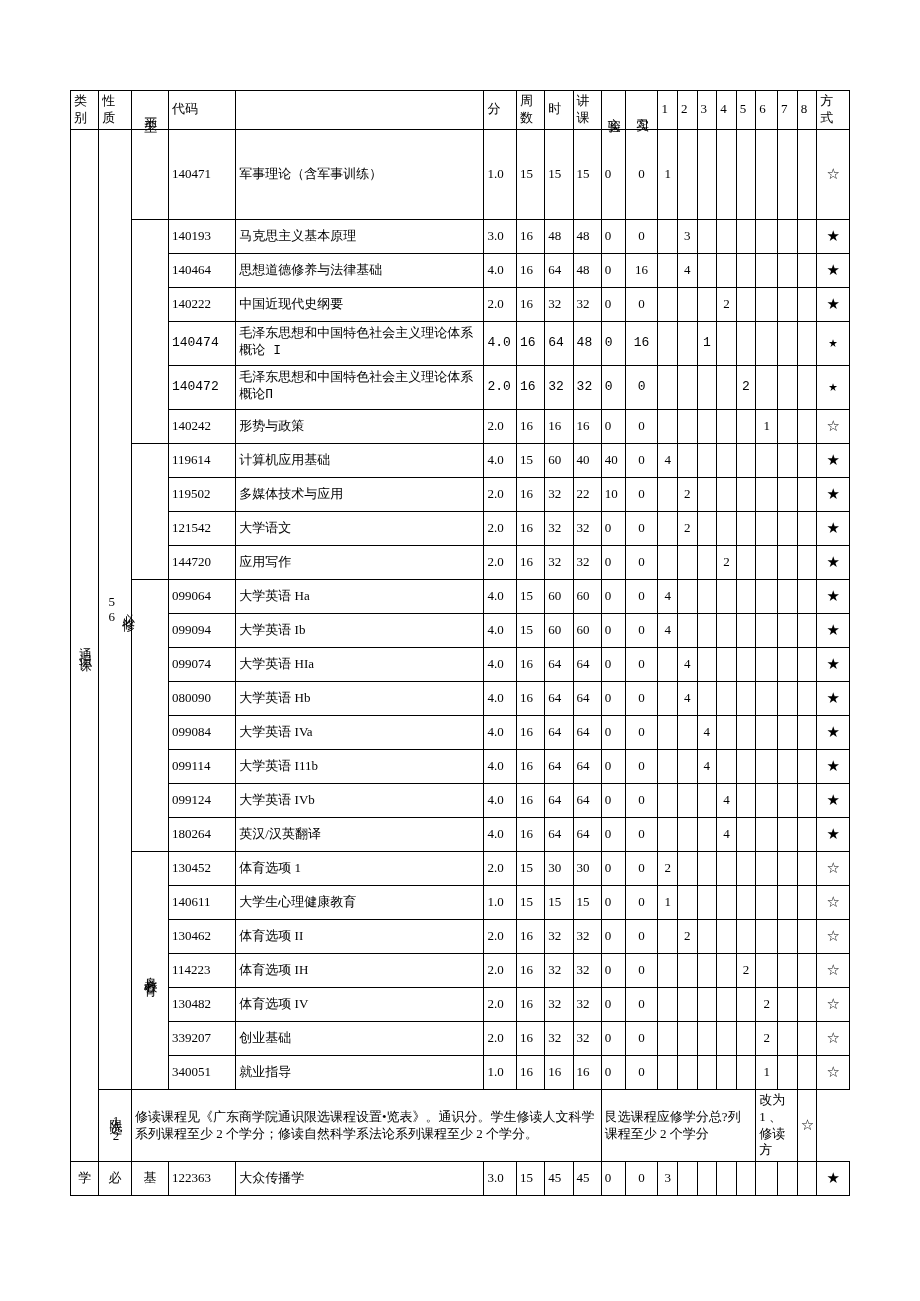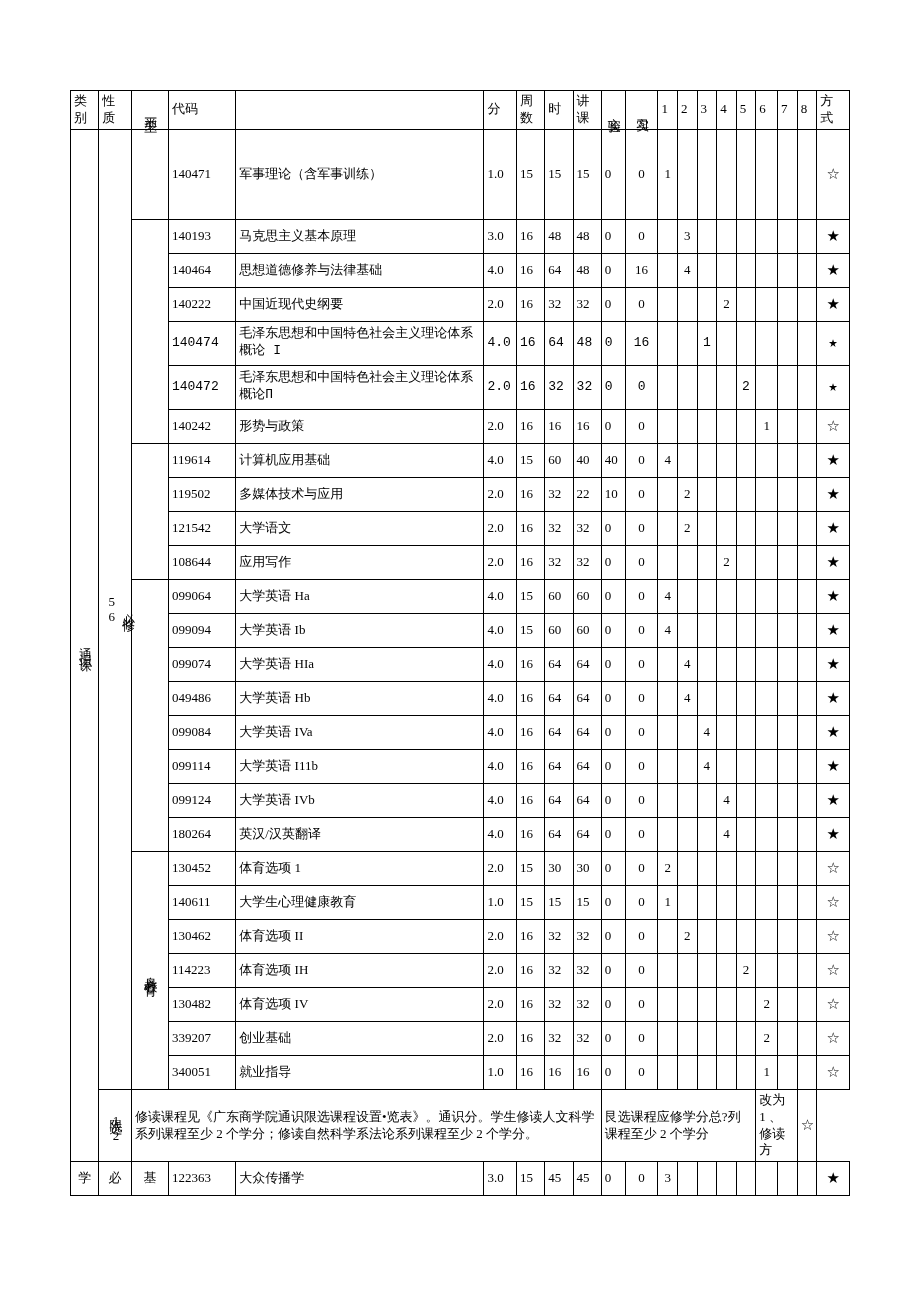--- a/index.html
+++ b/index.html
@@ -326,21 +326,21 @@
     <td class="center">2</td>
     <td class="center"></td>
     <td class="center"></td>
     <td class="center"></td>
     <td class="center"></td>
     <td class="center"></td>
     <td class="center"></td>
     <td class="star">★</td>
   </tr>
   <tr class="mid">
-    <td class="num">108644</td>
+    <td class="num">144720</td>
     <td>应用写作</td>
     <td class="num">2.0</td>
     <td class="num">16</td>
     <td class="num">32</td>
     <td class="num">32</td>
     <td class="num">0</td>
     <td class="center">0</td>
     <td class="center"></td>
     <td class="center"></td>
     <td class="center"></td>
@@ -404,21 +404,21 @@
     <td class="center">4</td>
     <td class="center"></td>
     <td class="center"></td>
     <td class="center"></td>
     <td class="center"></td>
     <td class="center"></td>
     <td class="center"></td>
     <td class="star">★</td>
   </tr>
   <tr class="mid">
-    <td class="num">049486</td>
+    <td class="num">080090</td>
     <td>大学英语 Hb</td>
     <td class="num">4.0</td>
     <td class="num">16</td>
     <td class="num">64</td>
     <td class="num">64</td>
     <td class="num">0</td>
     <td class="center">0</td>
     <td class="center"></td>
     <td class="center">4</td>
     <td class="center"></td>

